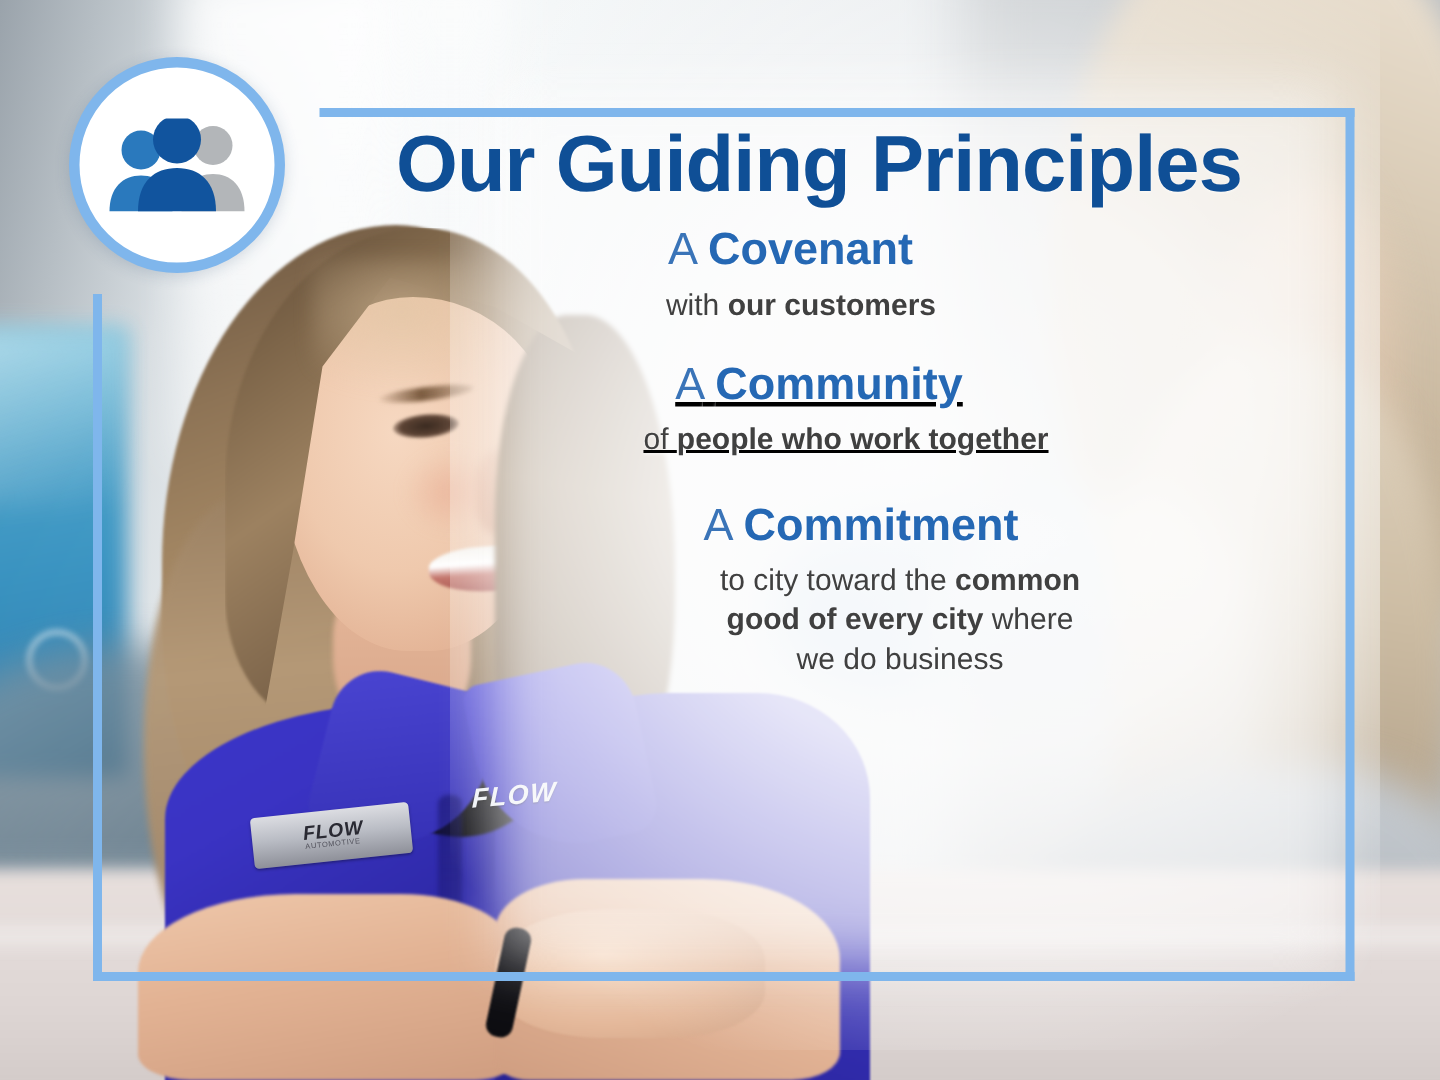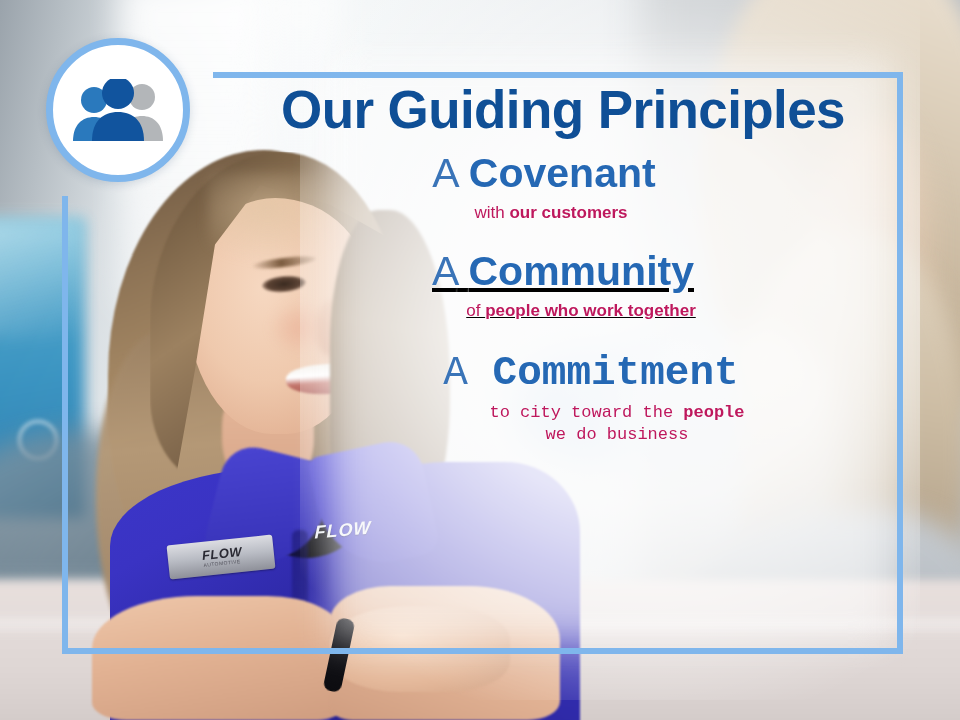--- a/index.html
+++ b/index.html
@@ -339,60 +339,60 @@
     border: 7px solid #7fb6ec;
     box-sizing: border-box;
     display: flex; align-items: center; justify-content: center;
     box-shadow: 0 2px 10px rgba(40,70,110,.18);
   }
   .people-icon { width: 104px; height: 62px; display: block; }
 
   
   .text-stack {
     position: absolute;
-    left: 229px; top: 82px; width: 668px;
+    left: 212px; top: 82px; width: 668px;
     text-align: center;
   }
   .title {
     font-size: 53px;
     font-weight: 700;
     color: #0f4f96;
     letter-spacing: -.6px;
     line-height: 1.04;
     margin: 0 0 6px 0;
     text-shadow: 0 1px 2px rgba(255,255,255,.65);
   }
 
   .principle { margin-top: 16px; }
   .p-head {
-    font-size: 41px;
+    font-size: 30px;
     line-height: 1.08;
     color: #2c6cb6;
     white-space: nowrap;
     text-shadow: 0 1px 2px rgba(255,255,255,.6);
   }
   .p-head .article { font-weight: 400; color: #3a74b8; }
   .p-head .word    { font-weight: 700; color: #2568b4; }
 
   .p-sub {
-    font-size: 17px;
+    font-size: 20px;
     line-height: 1.32;
-    color: #be185d;
+    color: #404040;
     margin-top: 7px;
     text-shadow: 0 1px 2px rgba(255,255,255,.6);
   }
   .p-sub b { font-weight: 700; }
   .p-sub span { font-weight: 400; }
 
   
   .principle.p1 { padding-right: 38px; margin-top: 14px; }
   .principle.p1 .p-sub { padding-left: 14px; }
   .principle.p2 { padding-right: 0px; margin-top: 24px; text-decoration: underline; }
   .principle.p2 .p-sub { padding-left: 36px; }
-  .principle.p3 { padding-left: 56px; margin-top: 28px; font-family: Liberation Mono, monospace; }
+  .principle.p3 { padding-left: 56px; margin-top: 28px; }
   .principle.p3 .p-sub { padding-left: 52px; }
 </style>
 </head>
 <body>
 
 <div id="poster">
 
   <div class="photo-layer">
     <div class="bg-room"></div>
     <div class="bg-window-a"></div>
@@ -494,21 +494,24 @@
       </div>
     </div>
 
     <div class="principle p3">
       <div class="p-head">
         <span class="article">A</span>
         <span class="word">Commitment</span>
       </div>
       <div class="p-sub">
         <div>
-          <span>to city toward the </span><b>people</b>
+          <span>to city toward the </span><b>common</b>
+        </div>
+        <div>
+          <b>good of every city</b><span> where</span>
         </div>
         <div>
           <span>we do business</span>
         </div>
       </div>
     </div>
 
   </div>
 </div>
 

